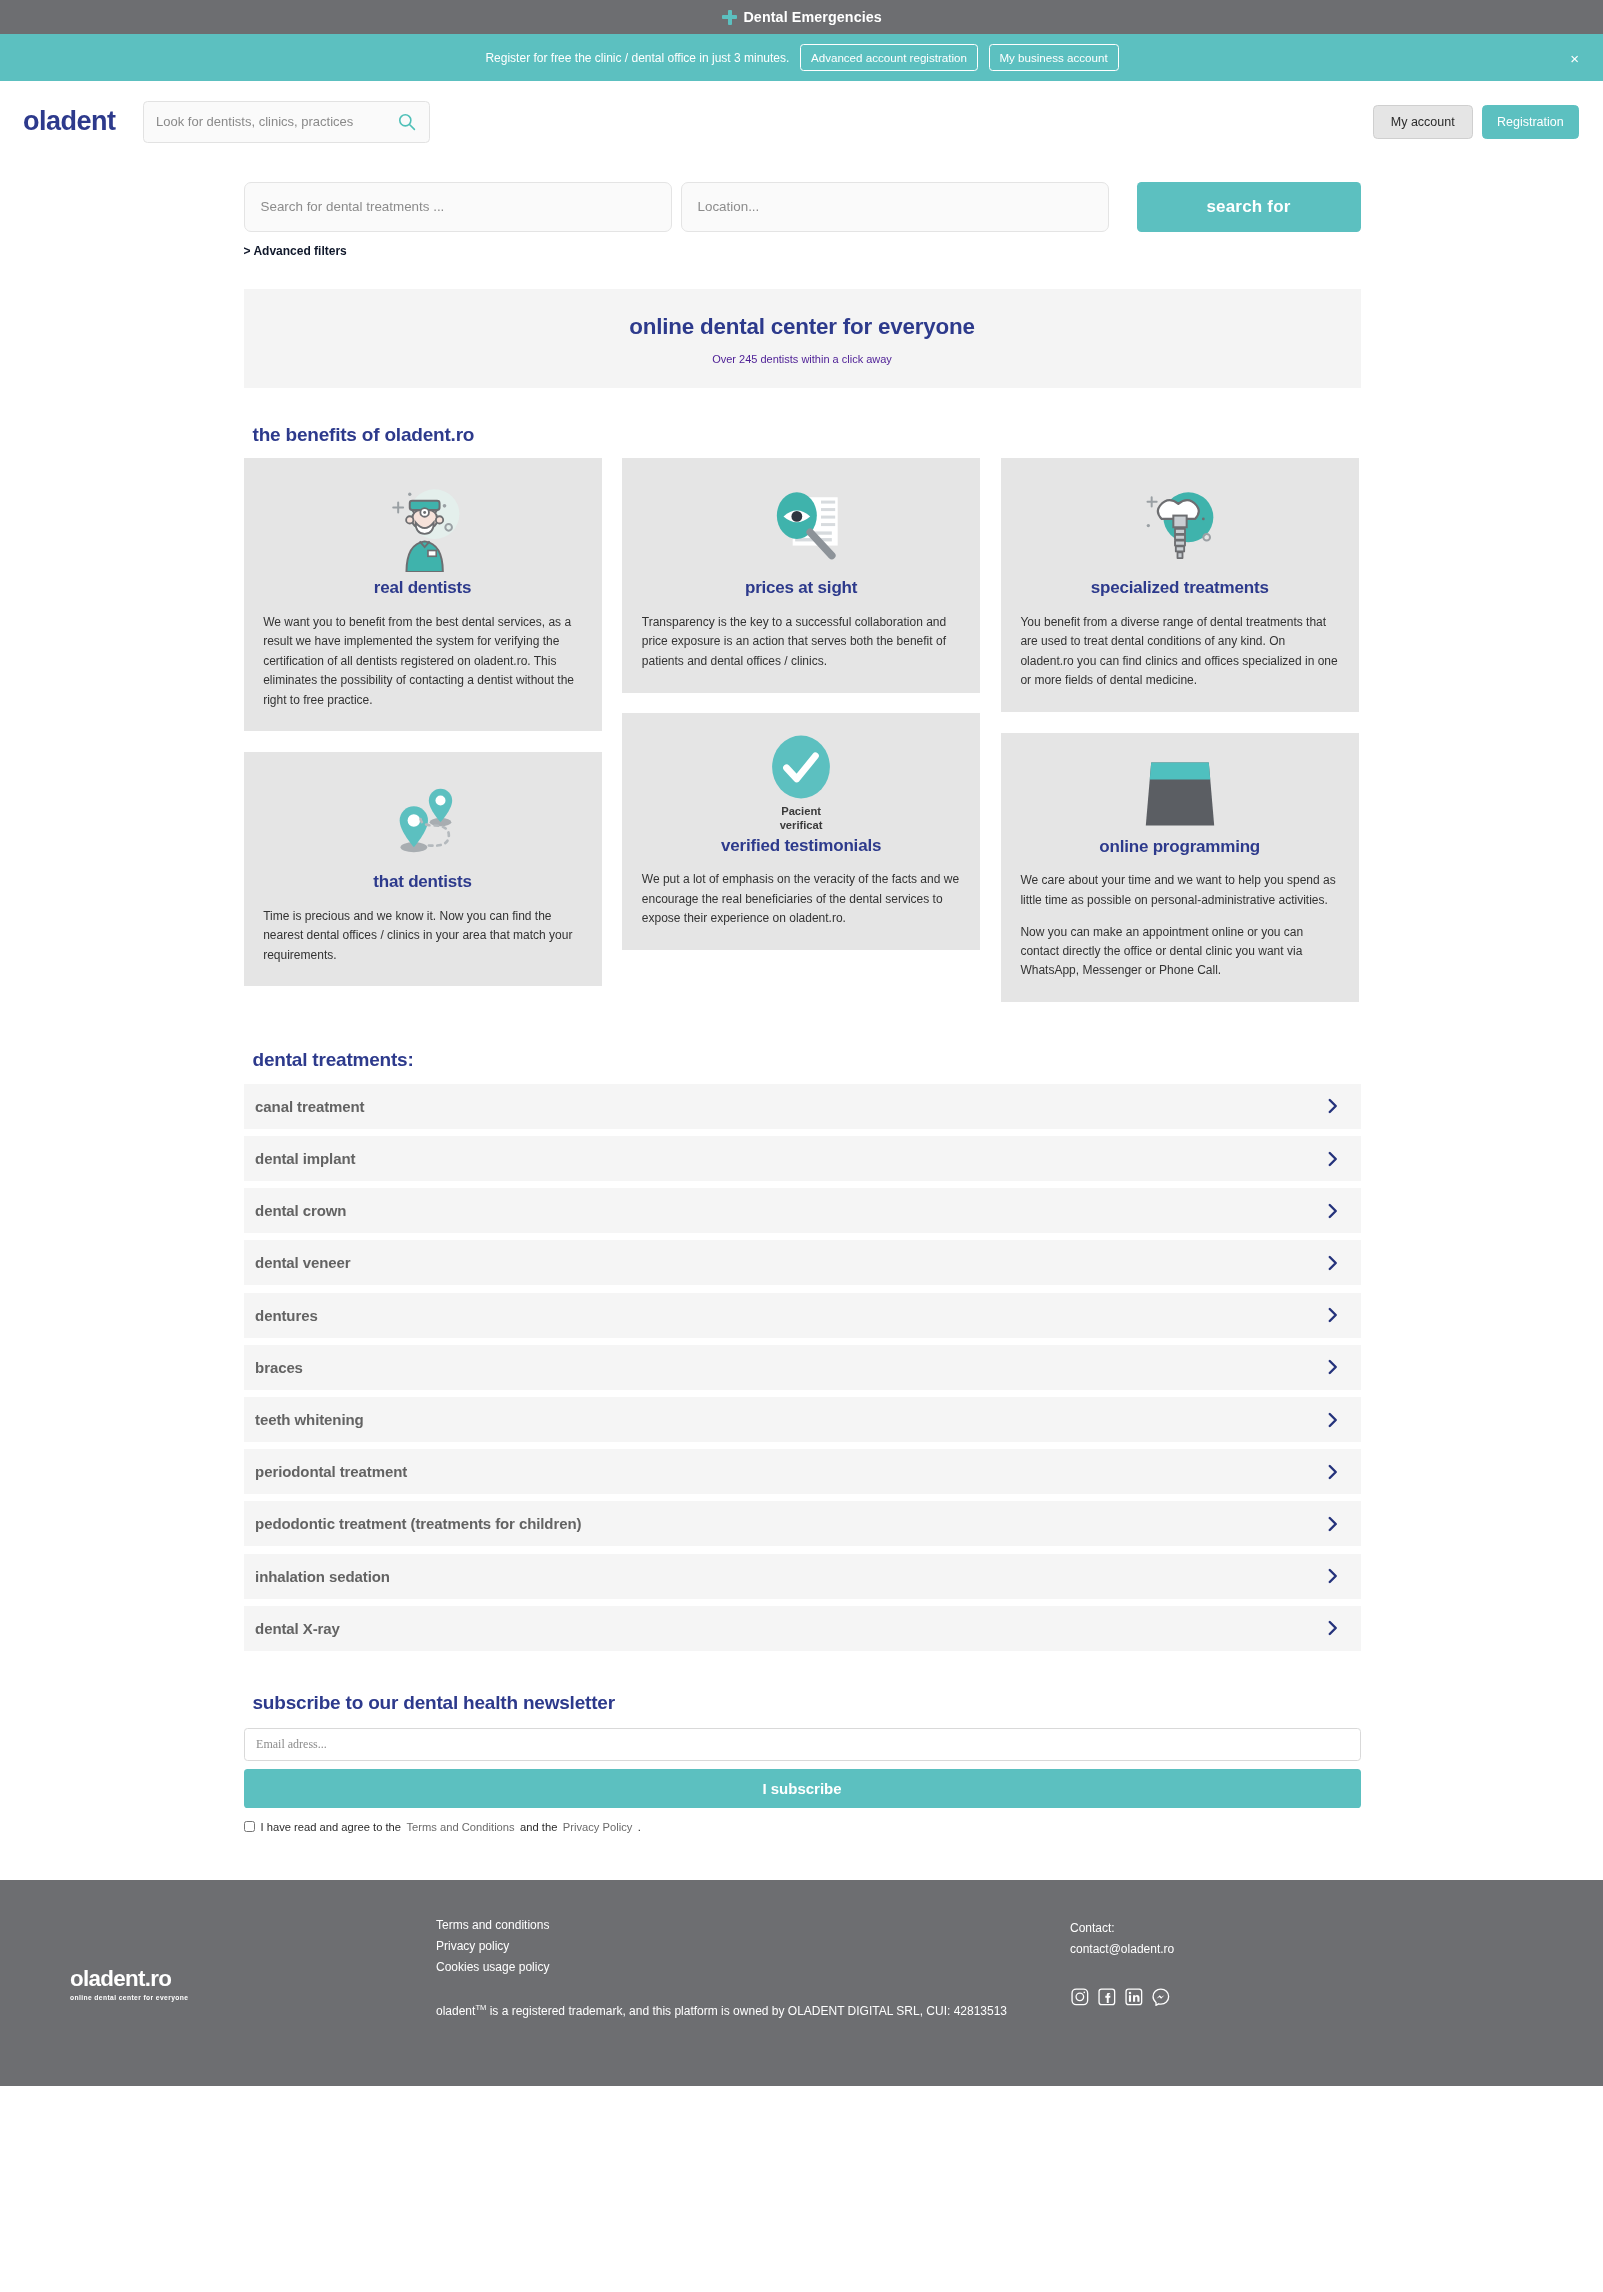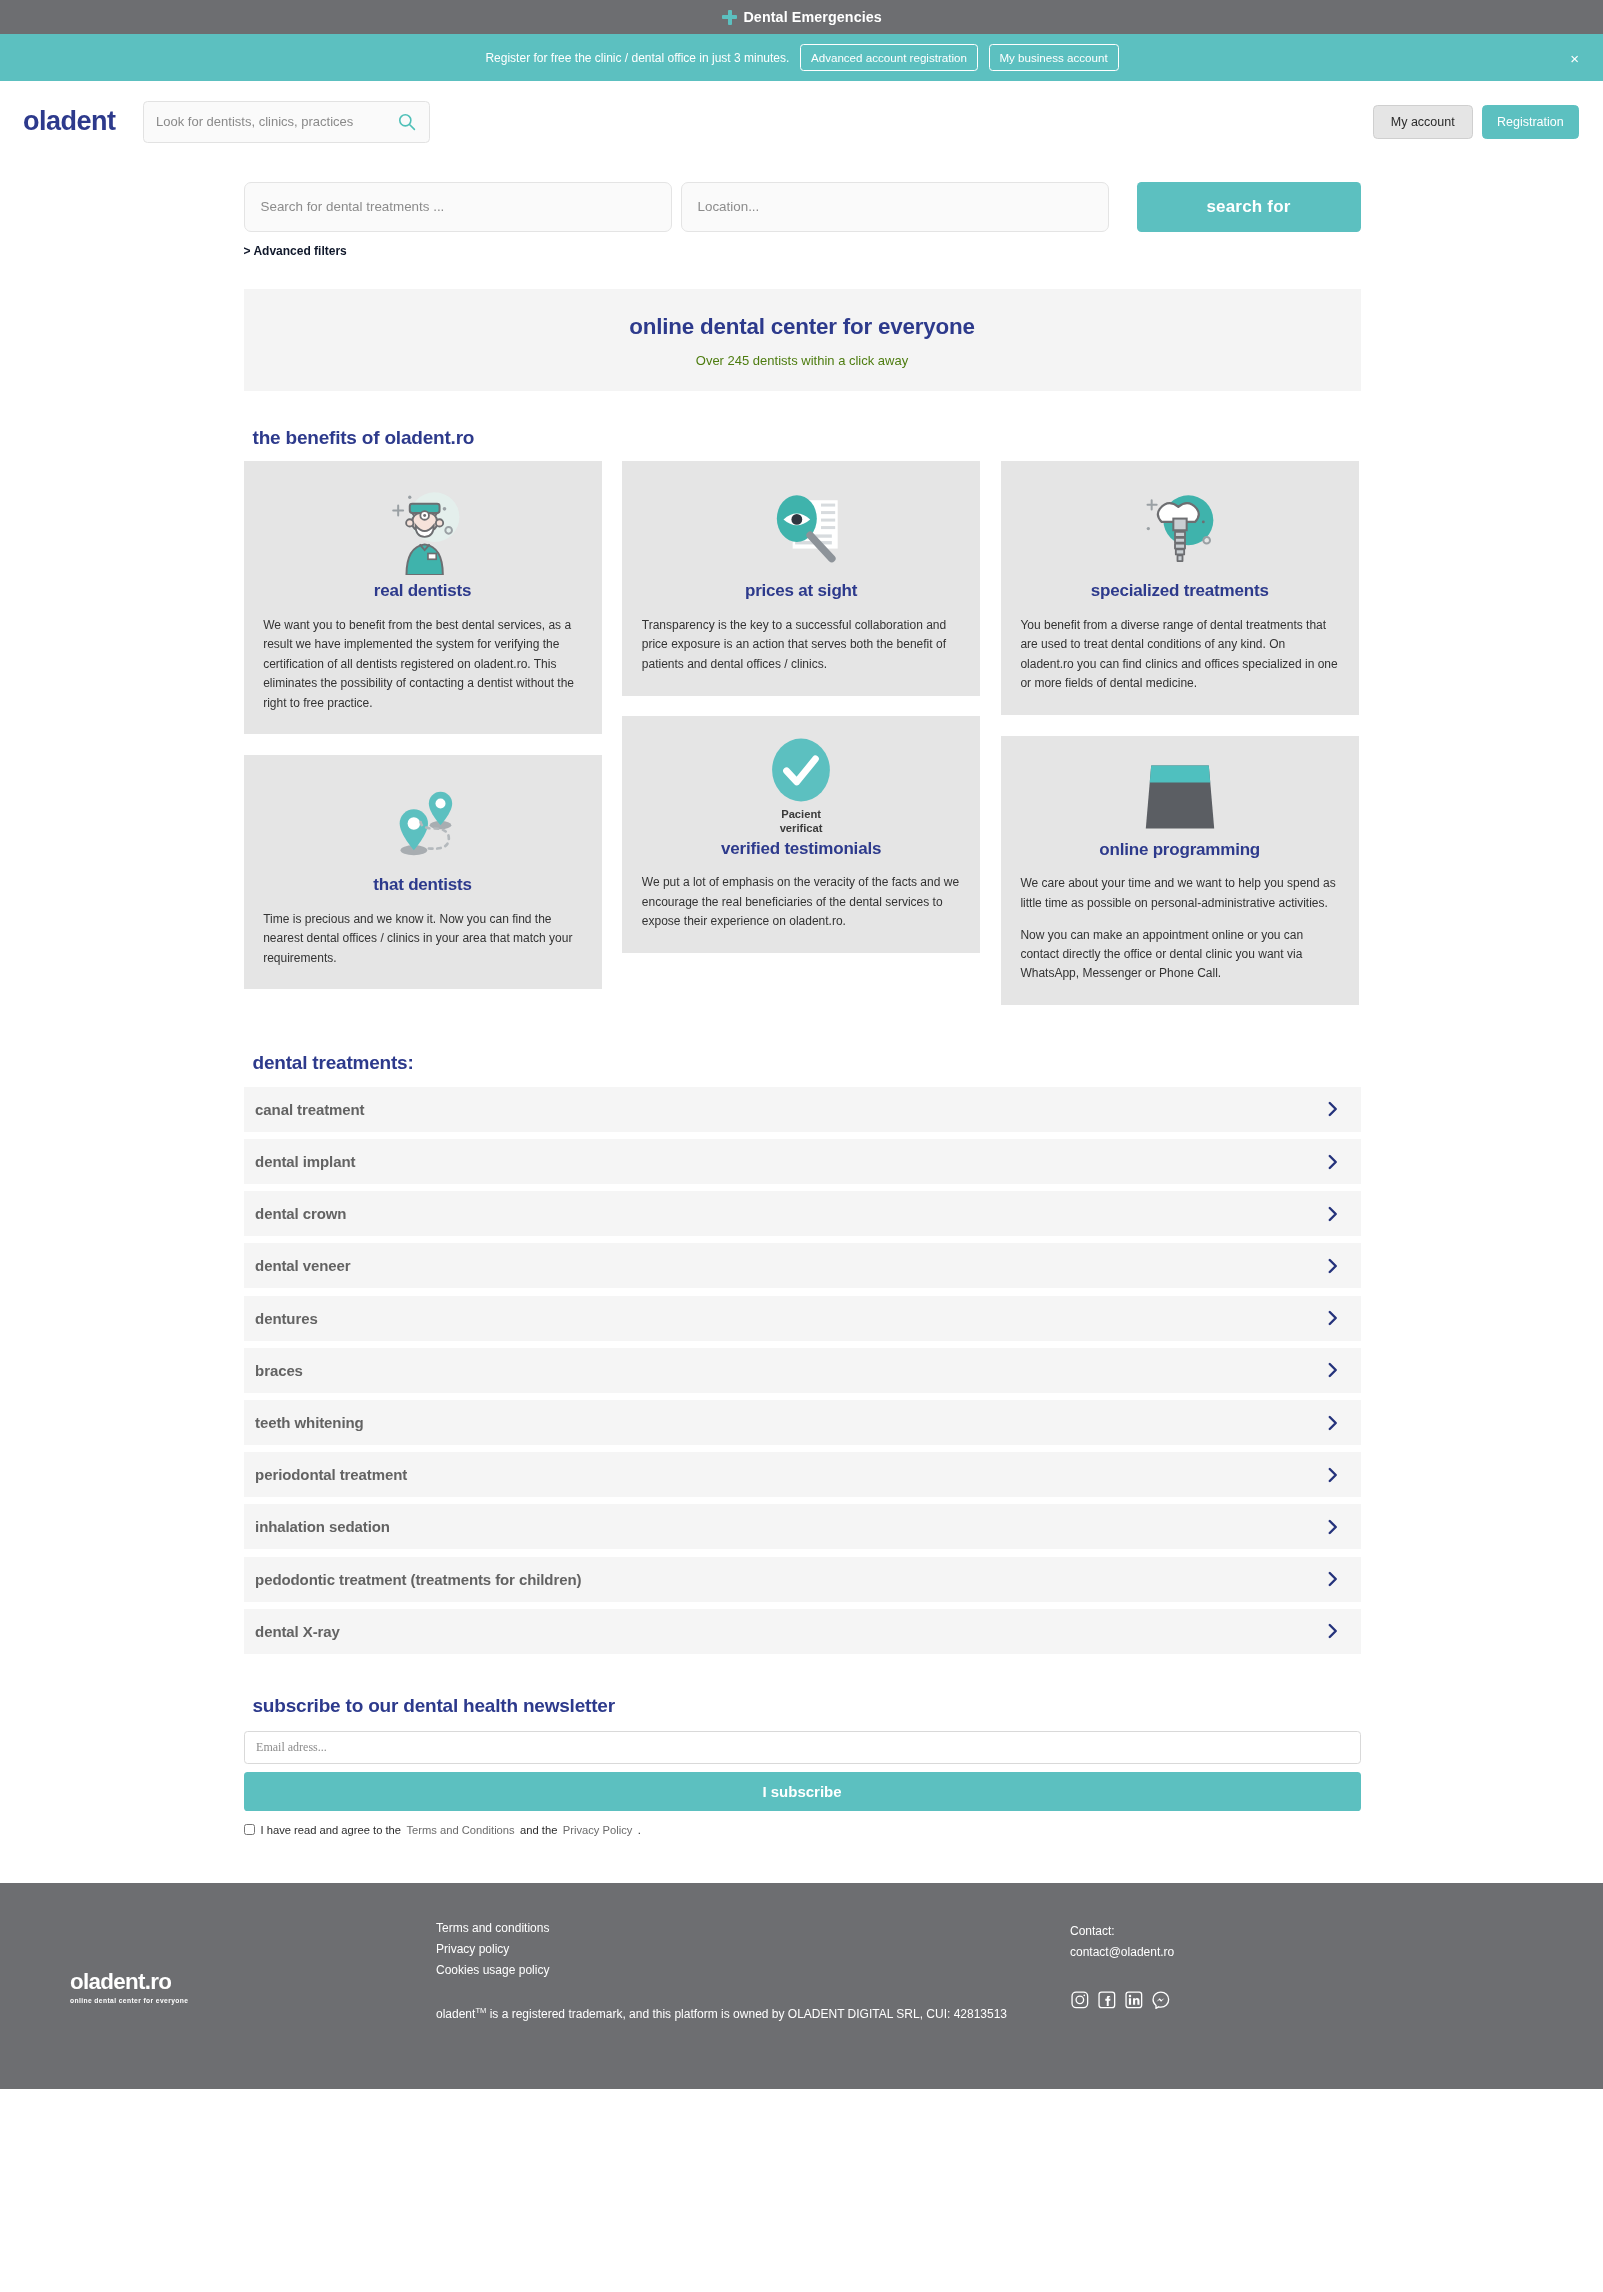--- a/index.html
+++ b/index.html
@@ -210,22 +210,22 @@
     text-align: center;
   }
   .hero-title {
     color: #2d3a8c;
     font-size: 22.4px;
     font-weight: bold;
     letter-spacing: -0.2px;
   }
   .hero-sub {
     margin-top: 12.5px;
-    color: #4d7c0f;
-    font-size: 13px;
+    color: #4c1d95;
+    font-size: 11px;
   }
 
   
   .section-heading {
     color: #2d3a8c;
     font-size: 19px;
     font-weight: bold;
     letter-spacing: -0.2px;
   }
   .benefits-heading { margin: 36px 0 12.5px 9px; }
@@ -624,27 +624,27 @@
             <polyline points="9,4 17,12 9,20"></polyline>
           </svg></span>
       </div>
       <div class="treatment-row">
         <span class="treatment-label">periodontal treatment</span>
         <span class="chevron"><svg viewBox="0 0 24 24" width="18" height="18" fill="none" stroke="#25337c" stroke-width="3.2" stroke-linecap="round" stroke-linejoin="round">
             <polyline points="9,4 17,12 9,20"></polyline>
           </svg></span>
       </div>
       <div class="treatment-row">
+        <span class="treatment-label">pedodontic treatment (treatments for children)</span>
+        <span class="chevron"><svg viewBox="0 0 24 24" width="18" height="18" fill="none" stroke="#25337c" stroke-width="3.2" stroke-linecap="round" stroke-linejoin="round">
+            <polyline points="9,4 17,12 9,20"></polyline>
+          </svg></span>
+      </div>
+      <div class="treatment-row">
         <span class="treatment-label">inhalation sedation</span>
-        <span class="chevron"><svg viewBox="0 0 24 24" width="18" height="18" fill="none" stroke="#25337c" stroke-width="3.2" stroke-linecap="round" stroke-linejoin="round">
-            <polyline points="9,4 17,12 9,20"></polyline>
-          </svg></span>
-      </div>
-      <div class="treatment-row">
-        <span class="treatment-label">pedodontic treatment (treatments for children)</span>
         <span class="chevron"><svg viewBox="0 0 24 24" width="18" height="18" fill="none" stroke="#25337c" stroke-width="3.2" stroke-linecap="round" stroke-linejoin="round">
             <polyline points="9,4 17,12 9,20"></polyline>
           </svg></span>
       </div>
       <div class="treatment-row">
         <span class="treatment-label">dental X-ray</span>
         <span class="chevron"><svg viewBox="0 0 24 24" width="18" height="18" fill="none" stroke="#25337c" stroke-width="3.2" stroke-linecap="round" stroke-linejoin="round">
             <polyline points="9,4 17,12 9,20"></polyline>
           </svg></span>
       </div>

